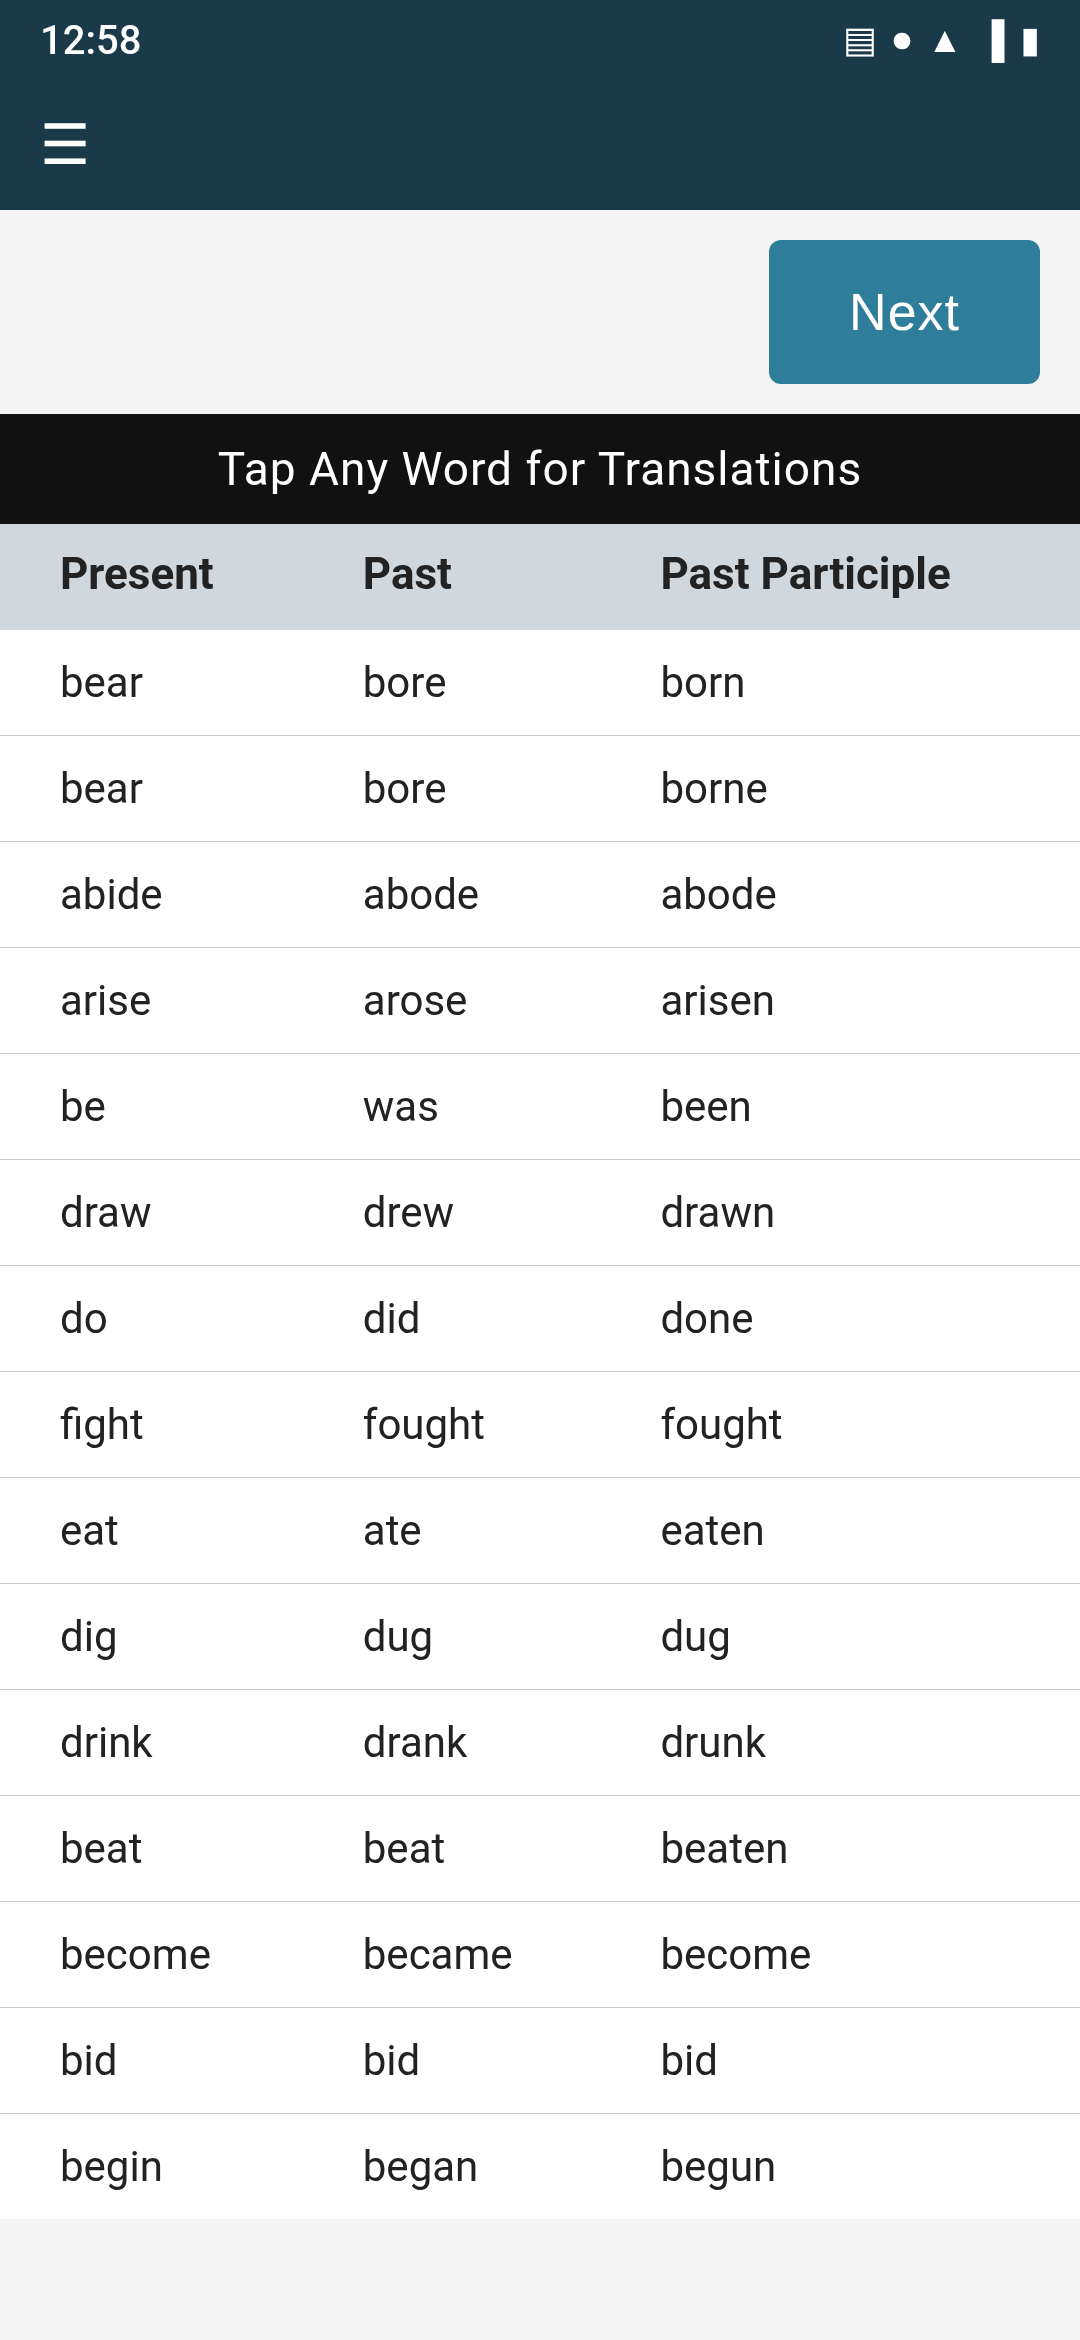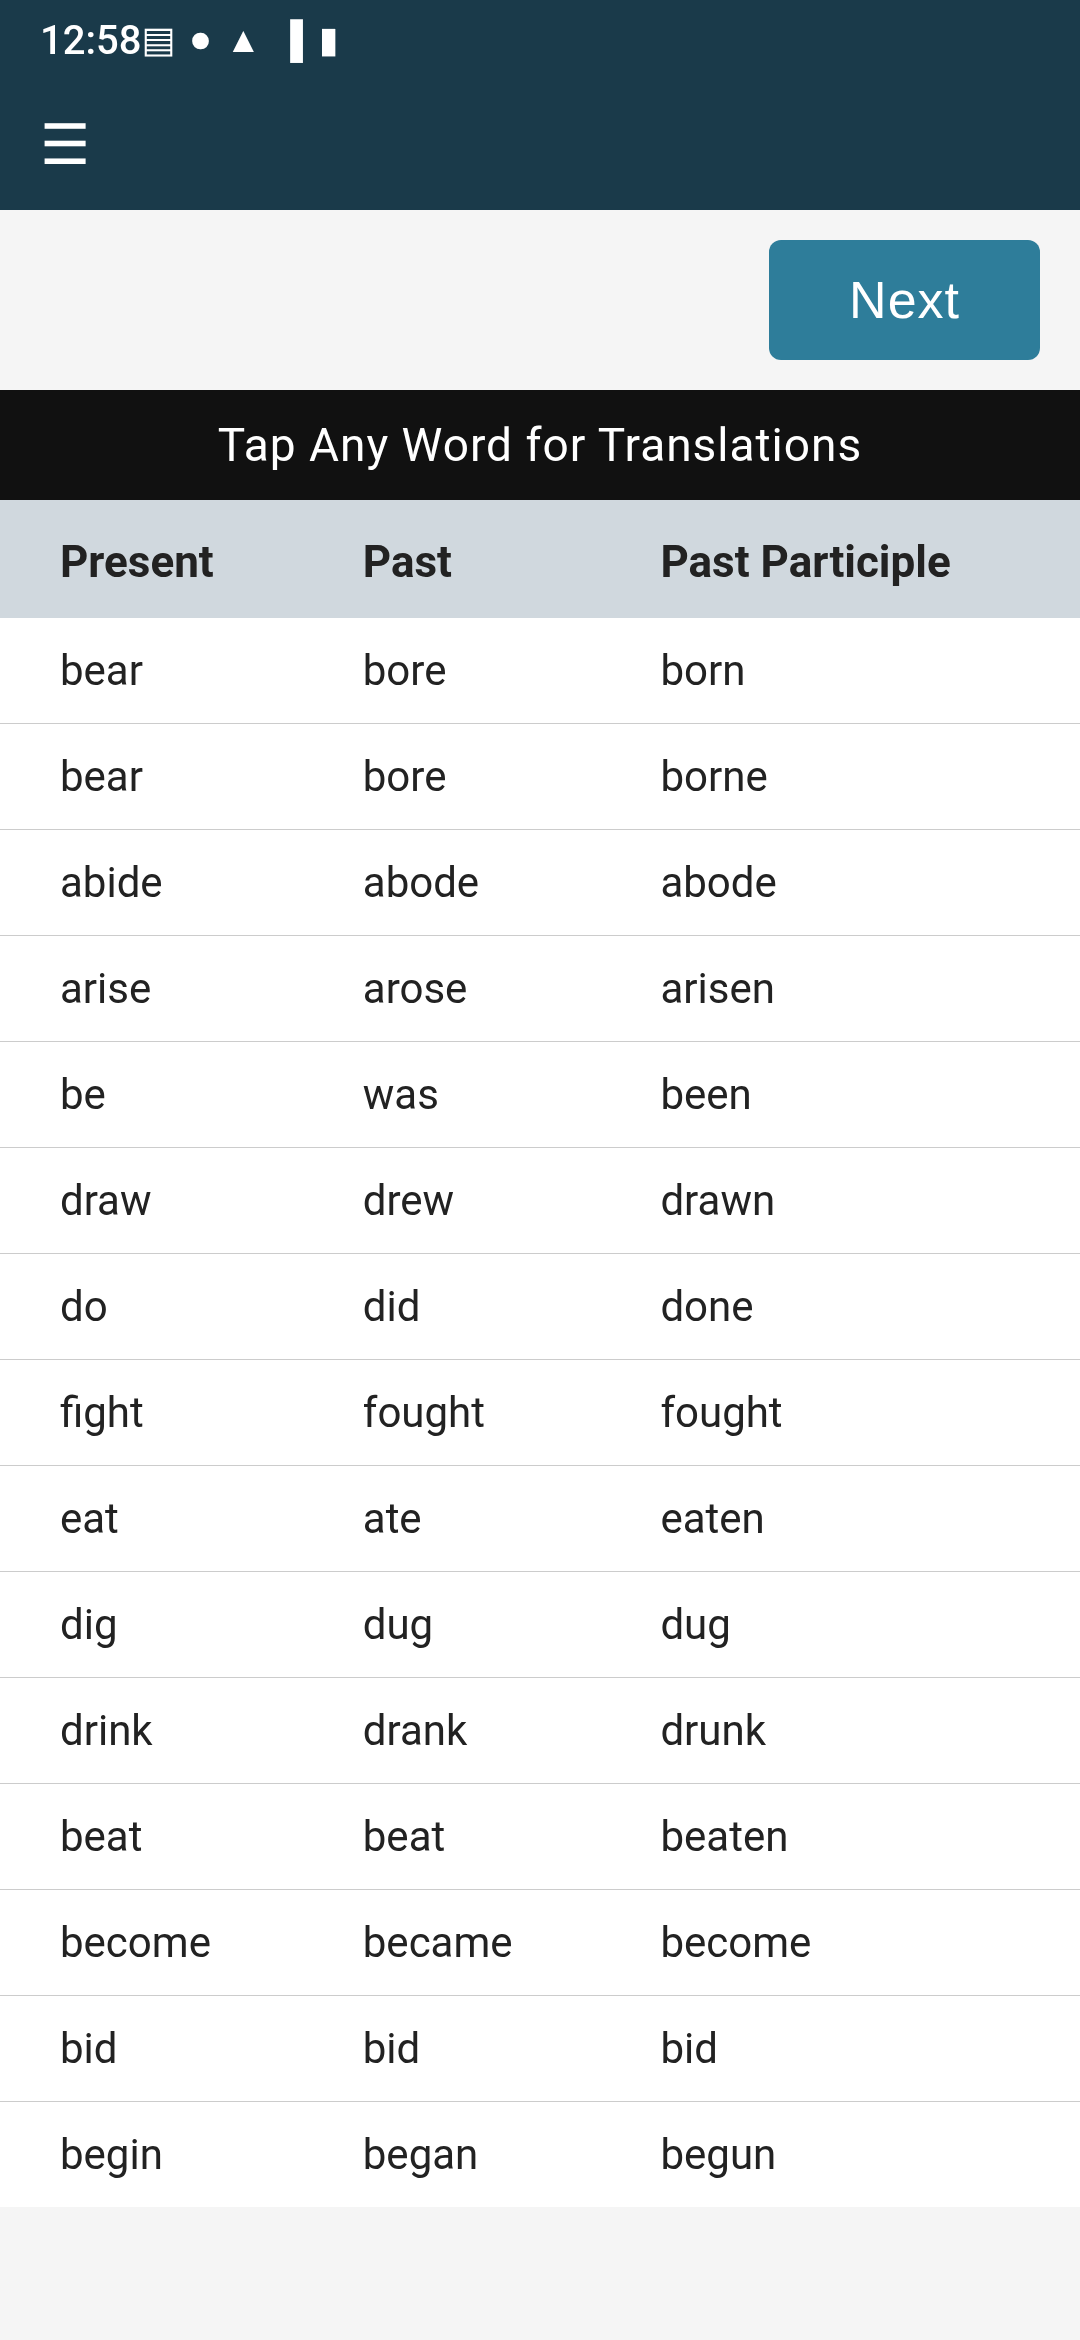--- a/index.html
+++ b/index.html
@@ -13,21 +13,21 @@
       display: flex;
       flex-direction: column;
     }
 
     
     .status-bar {
       background: #1a3a4a;
       height: 80px;
       display: flex;
       align-items: center;
-      justify-content: flex-start;
+      justify-content: space-between;
       padding: 12px 40px;
     }
     .status-time {
       color: white;
       font-size: 40px;
       font-weight: 500;
     }
     .status-icons {
       display: flex;
       align-items: center;
@@ -64,21 +64,21 @@
       background: #f5f5f5;
       padding: 30px 40px;
       display: flex;
       justify-content: flex-end;
     }
     .next-button {
       background: #2e7d9a;
       color: white;
       border: none;
       border-radius: 12px;
-      padding: 30px 80px;
+      padding: 42px 80px;
       font-size: 52px;
       font-weight: 500;
       cursor: pointer;
       letter-spacing: 1px;
     }
 
     
     .banner {
       background: #111;
       color: white;
@@ -99,21 +99,21 @@
     table {
       width: 100%;
       border-collapse: collapse;
     }
 
     thead tr {
       background: #d0d8de;
     }
 
     thead th {
-      padding: 36px 20px 30px 60px;
+      padding: 24px 20px 30px 60px;
       font-size: 44px;
       font-weight: 700;
       color: #222;
       text-align: left;
     }
 
     tbody tr {
       border-bottom: 1.5px solid #ccc;
     }
 

